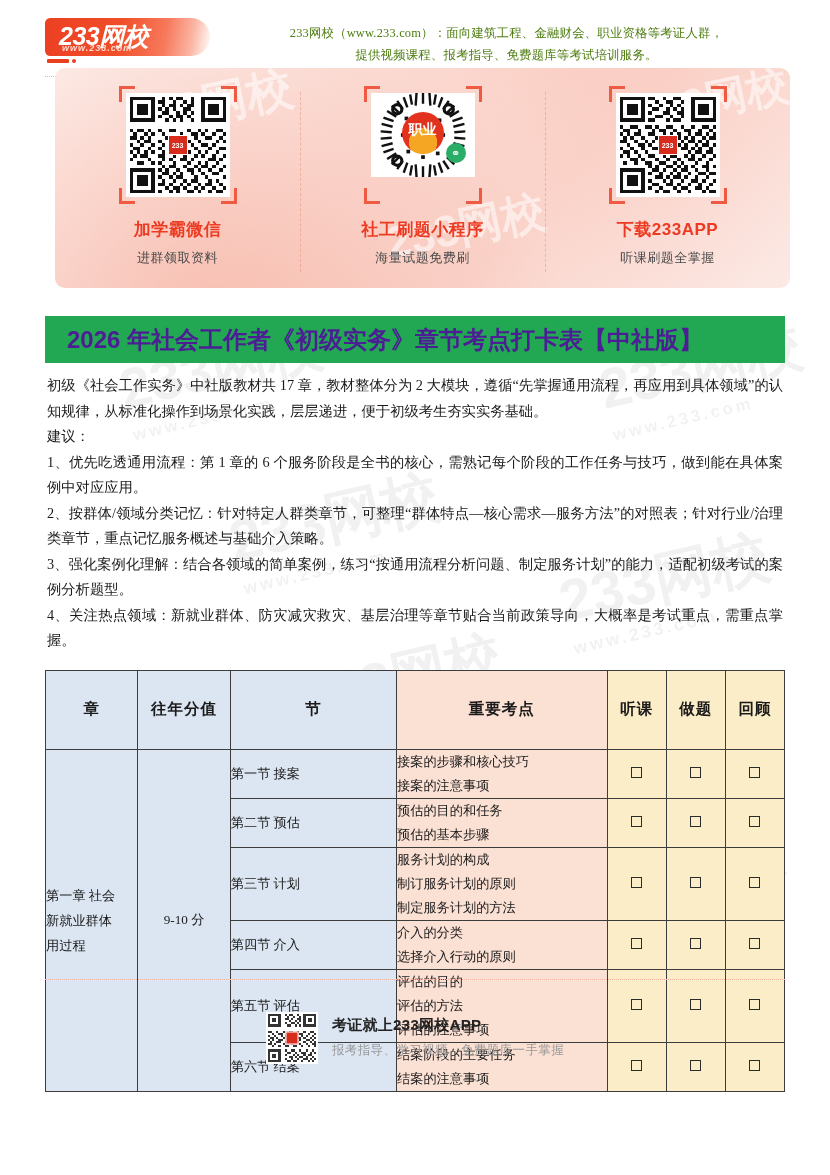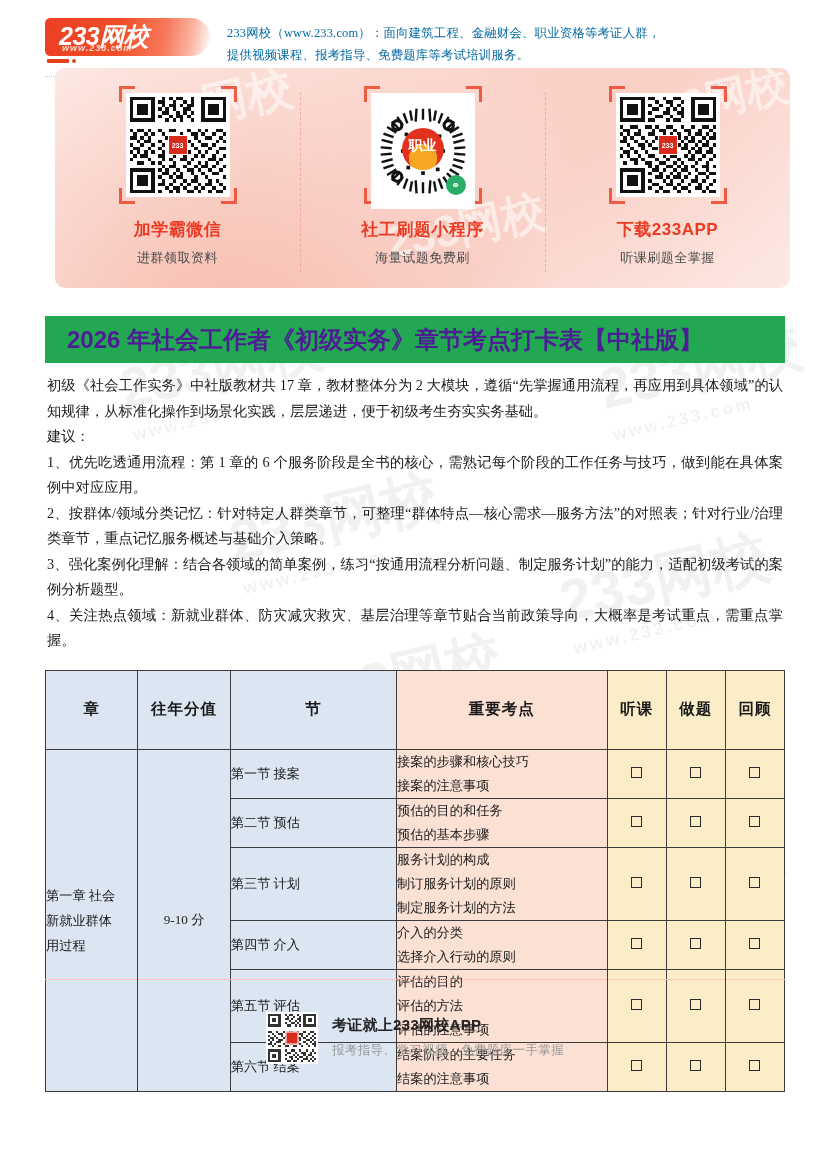--- a/index.html
+++ b/index.html
@@ -77,24 +77,24 @@
     background: #e8401f;
     border-radius: 1px;
   }
   .logo-dashes i.dot {
     width: 4px;
     height: 4px;
     border-radius: 50%;
   }
   .header-tagline {
     flex: 1;
-    text-align: left;
+    text-align: center;
     font-size: 12.4px;
     line-height: 22px;
-    color: #0369a1;
+    color: #4d7c0f;
     padding-top: 4px;
     padding-right: 4px;
     letter-spacing: 0.2px;
   }
   .header-rule {
     position: absolute;
     left: 45px;
     right: 40px;
     top: 76px;
     height: 0;
@@ -194,21 +194,21 @@
   }
   .qr-desc {
     margin-top: 8px;
     font-size: 13px;
     color: #4a4a4a;
     letter-spacing: 0.5px;
   }
   
   .qr-mini {
     width: 104px;
-    height: 116px;
+    height: 84px;
     background: #ffffff;
     position: relative;
     overflow: hidden;
   }
   .qr-mini .sun {
     position: absolute;
     left: 50%;
     top: 50%;
     transform: translate(-50%, -50%);
     width: 92px;

